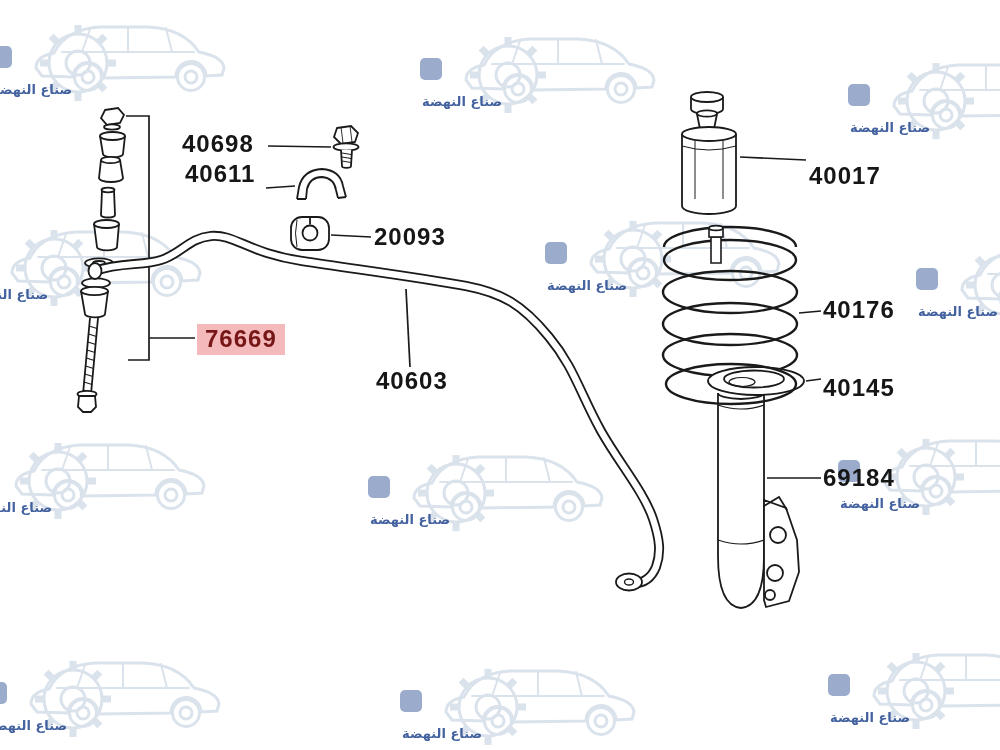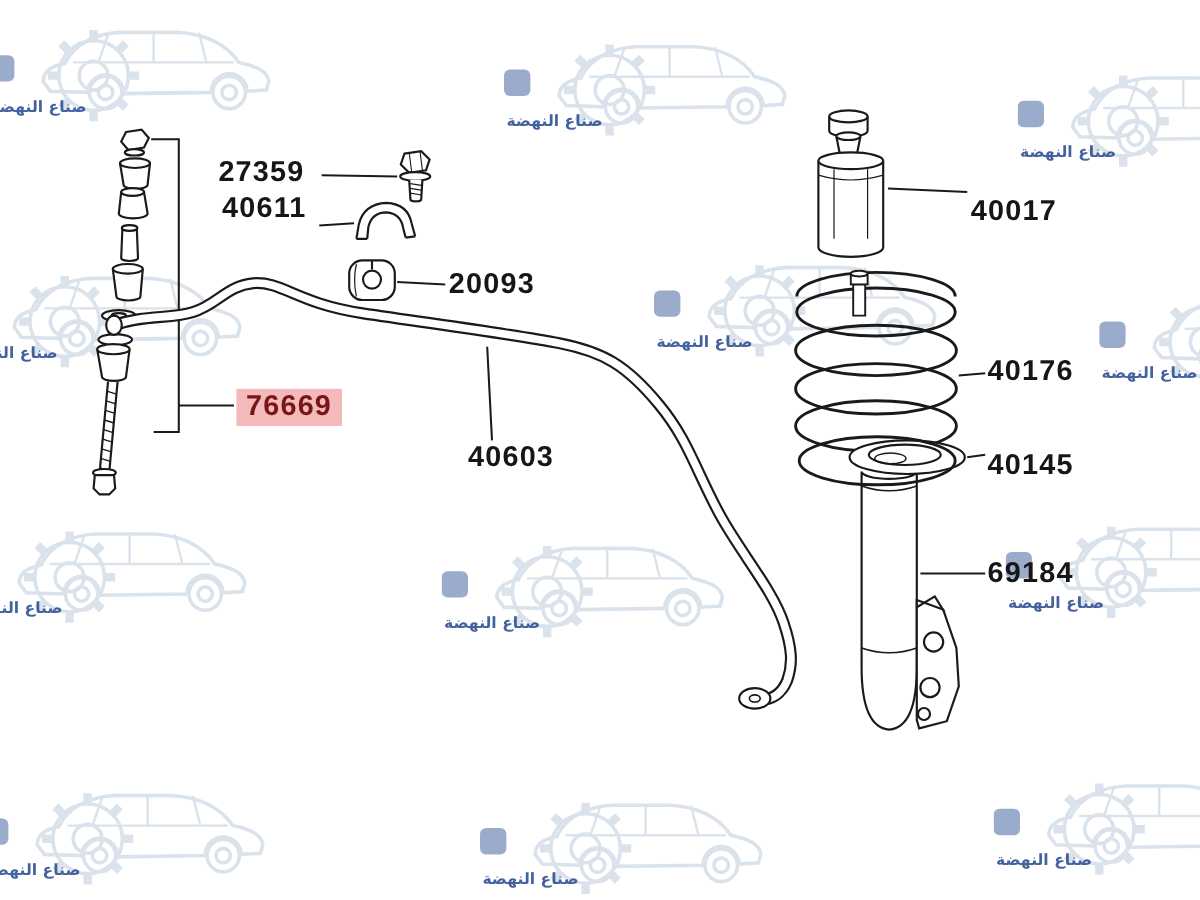--- a/index.html
+++ b/index.html
@@ -21,21 +21,21 @@
 
   
   .part-label{position:absolute;z-index:2;font-weight:bold;font-size:24px;line-height:1;
               letter-spacing:1px;color:#161616;cursor:pointer}
   .part-label.highlight{background:var(--highlight-bg,#f3b9bb);color:var(--highlight-fg,#771617);
                         padding:3px 8px 4px}
   .pl-40698{left:182px;top:132px}
   .pl-40611{left:185px;top:162px}
   .pl-40699{left:374px;top:225px}
   .pl-40632{left:197px;top:324px}
-  .pl-40603{left:390px;top:369px}
+  .pl-40603{left:376px;top:369px}
   .pl-40017{left:809px;top:164px}
   .pl-40176{left:823px;top:298px}
   .pl-40145{left:823px;top:376px}
   .pl-40041{left:823px;top:466px}
 </style>
 </head>
 <body>
 
 <svg width="0" height="0" style="position:absolute" aria-hidden="true">
   <defs>
@@ -239,21 +239,21 @@
       <ellipse cx="707" cy="97" rx="16" ry="5"></ellipse>
       <path d="M697,114 L700,129 M717,114 L714,129" fill="none"></path>
       <ellipse cx="707" cy="113.5" rx="10" ry="3.2"></ellipse>
       <path d="M682,134 L682,206 A27,8 0 0 0 736,206 L736,134"></path>
       <ellipse cx="709" cy="134" rx="27" ry="7"></ellipse>
       <path d="M695,141 L695,199 M723,141 L723,199" stroke-width="1" fill="none"></path>
       <path d="M682,146 Q709,154 736,146" stroke-width="1" fill="none"></path>
     </g>
   </svg>
 
-  <div class="part-label pl-40698">27359</div>
+  <div class="part-label pl-40698">40698</div>
   <div class="part-label pl-40611">40611</div>
   <div class="part-label pl-40699">20093</div>
   <div class="part-label pl-40632 highlight">76669</div>
   <div class="part-label pl-40603">40603</div>
   <div class="part-label pl-40017">40017</div>
   <div class="part-label pl-40176">40176</div>
   <div class="part-label pl-40145">40145</div>
   <div class="part-label pl-40041">69184</div>
 
 </div>

